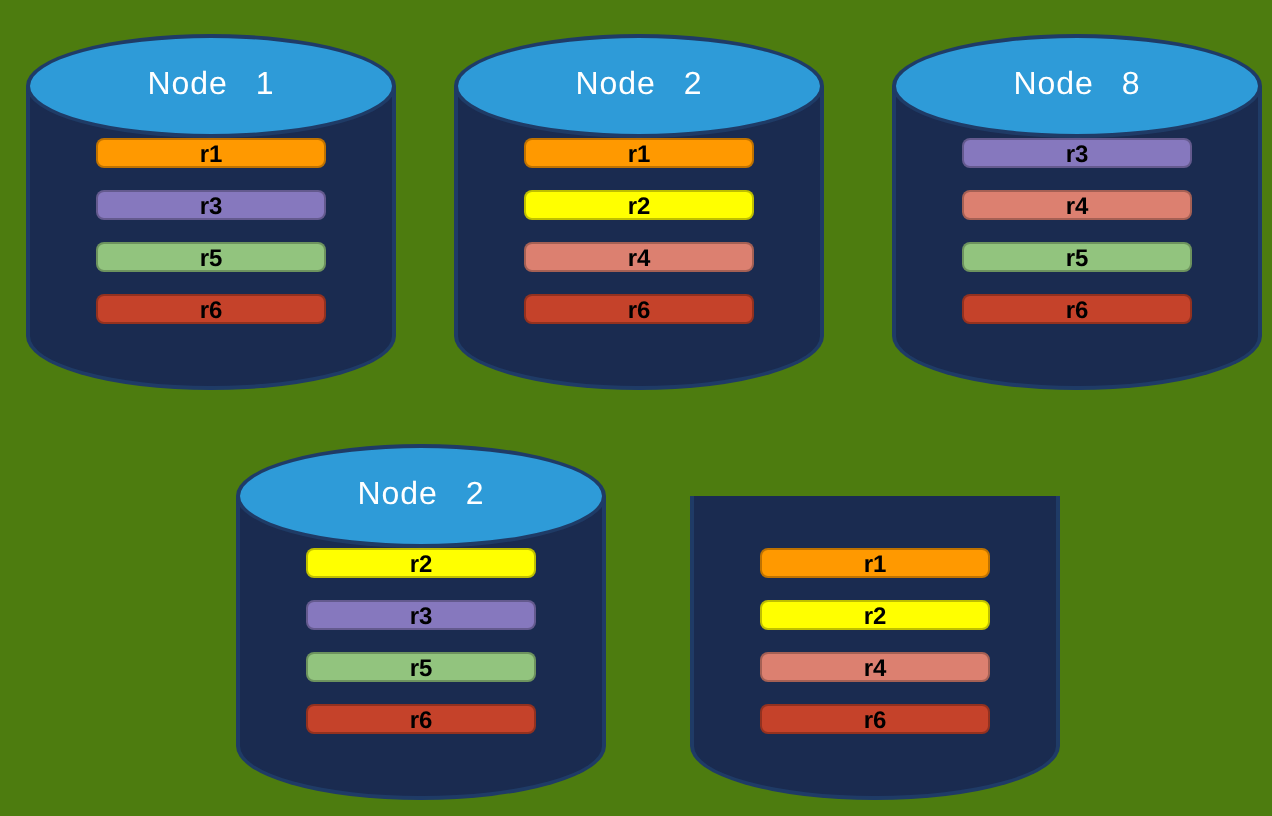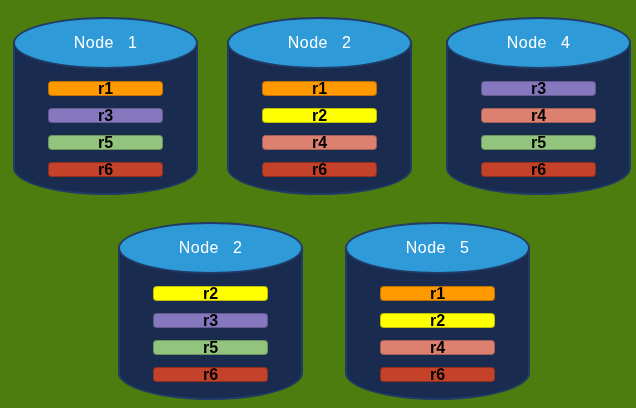--- a/index.html
+++ b/index.html
@@ -32,25 +32,25 @@
     border:2px solid var(--outline);
     border-radius:50%;
     box-sizing:border-box;
     display:flex;align-items:center;justify-content:center;
   }
   .node-title{
     color:#ffffff;font-size:16px;word-spacing:9px;letter-spacing:0.5px;
   }
   .bars{position:absolute;left:0;top:52px;width:185px;}
   .bar{
-    width:115px;height:15px;margin:12px auto 11px auto;
+    width:115px;height:15px;margin:0 auto 11px auto;
     border-radius:4px;border:1px solid rgba(0,0,0,0.25);
     box-sizing:border-box;
     display:flex;align-items:center;justify-content:center;
-    font-size:16px;font-weight:bold;color:#000;
+    font-size:12px;font-weight:bold;color:#000;
     line-height:1;
   }
   
   .bar[data-color="orange"]{background:#FF9900;}
   .bar[data-color="yellow"]{background:#FFFF00;}
   .bar[data-color="purple"]{background:#8678BE;}
   .bar[data-color="green"]{background:#92C47E;}
   .bar[data-color="salmon"]{background:#DC8070;}
   .bar[data-color="red"]{background:#C5422A;}
 </style>
@@ -81,21 +81,21 @@
       <div class="bar" data-color="orange" style="background: rgb(255, 153, 0);">r1</div>
       <div class="bar" data-color="yellow" style="background: rgb(255, 255, 0);">r2</div>
       <div class="bar" data-color="salmon" style="background: rgb(220, 128, 112);">r4</div>
       <div class="bar" data-color="red" style="background: rgb(197, 66, 42);">r6</div>
     </div>
   </div>
 
   <div class="cylinder n3">
     <div class="cyl-body"></div>
     <div class="cyl-top">
-      <span class="node-title">Node 4</span>
+      <span class="node-title">Node 8</span>
     </div>
     <div class="bars">
       <div class="bar" data-color="purple" style="background: rgb(134, 120, 190);">r3</div>
       <div class="bar" data-color="salmon" style="background: rgb(220, 128, 112);">r4</div>
       <div class="bar" data-color="green" style="background: rgb(146, 196, 126);">r5</div>
       <div class="bar" data-color="red" style="background: rgb(197, 66, 42);">r6</div>
     </div>
   </div>
 
   <div class="cylinder n4">
@@ -106,23 +106,20 @@
     <div class="bars">
       <div class="bar" data-color="yellow" style="background: rgb(255, 255, 0);">r2</div>
       <div class="bar" data-color="purple" style="background: rgb(134, 120, 190);">r3</div>
       <div class="bar" data-color="green" style="background: rgb(146, 196, 126);">r5</div>
       <div class="bar" data-color="red" style="background: rgb(197, 66, 42);">r6</div>
     </div>
   </div>
 
   <div class="cylinder n5">
     <div class="cyl-body"></div>
-    <div class="cyl-top">
-      <span class="node-title">Node 5</span>
-    </div>
     <div class="bars">
       <div class="bar" data-color="orange" style="background: rgb(255, 153, 0);">r1</div>
       <div class="bar" data-color="yellow" style="background: rgb(255, 255, 0);">r2</div>
       <div class="bar" data-color="salmon" style="background: rgb(220, 128, 112);">r4</div>
       <div class="bar" data-color="red" style="background: rgb(197, 66, 42);">r6</div>
     </div>
   </div>
 
 </div>
 

